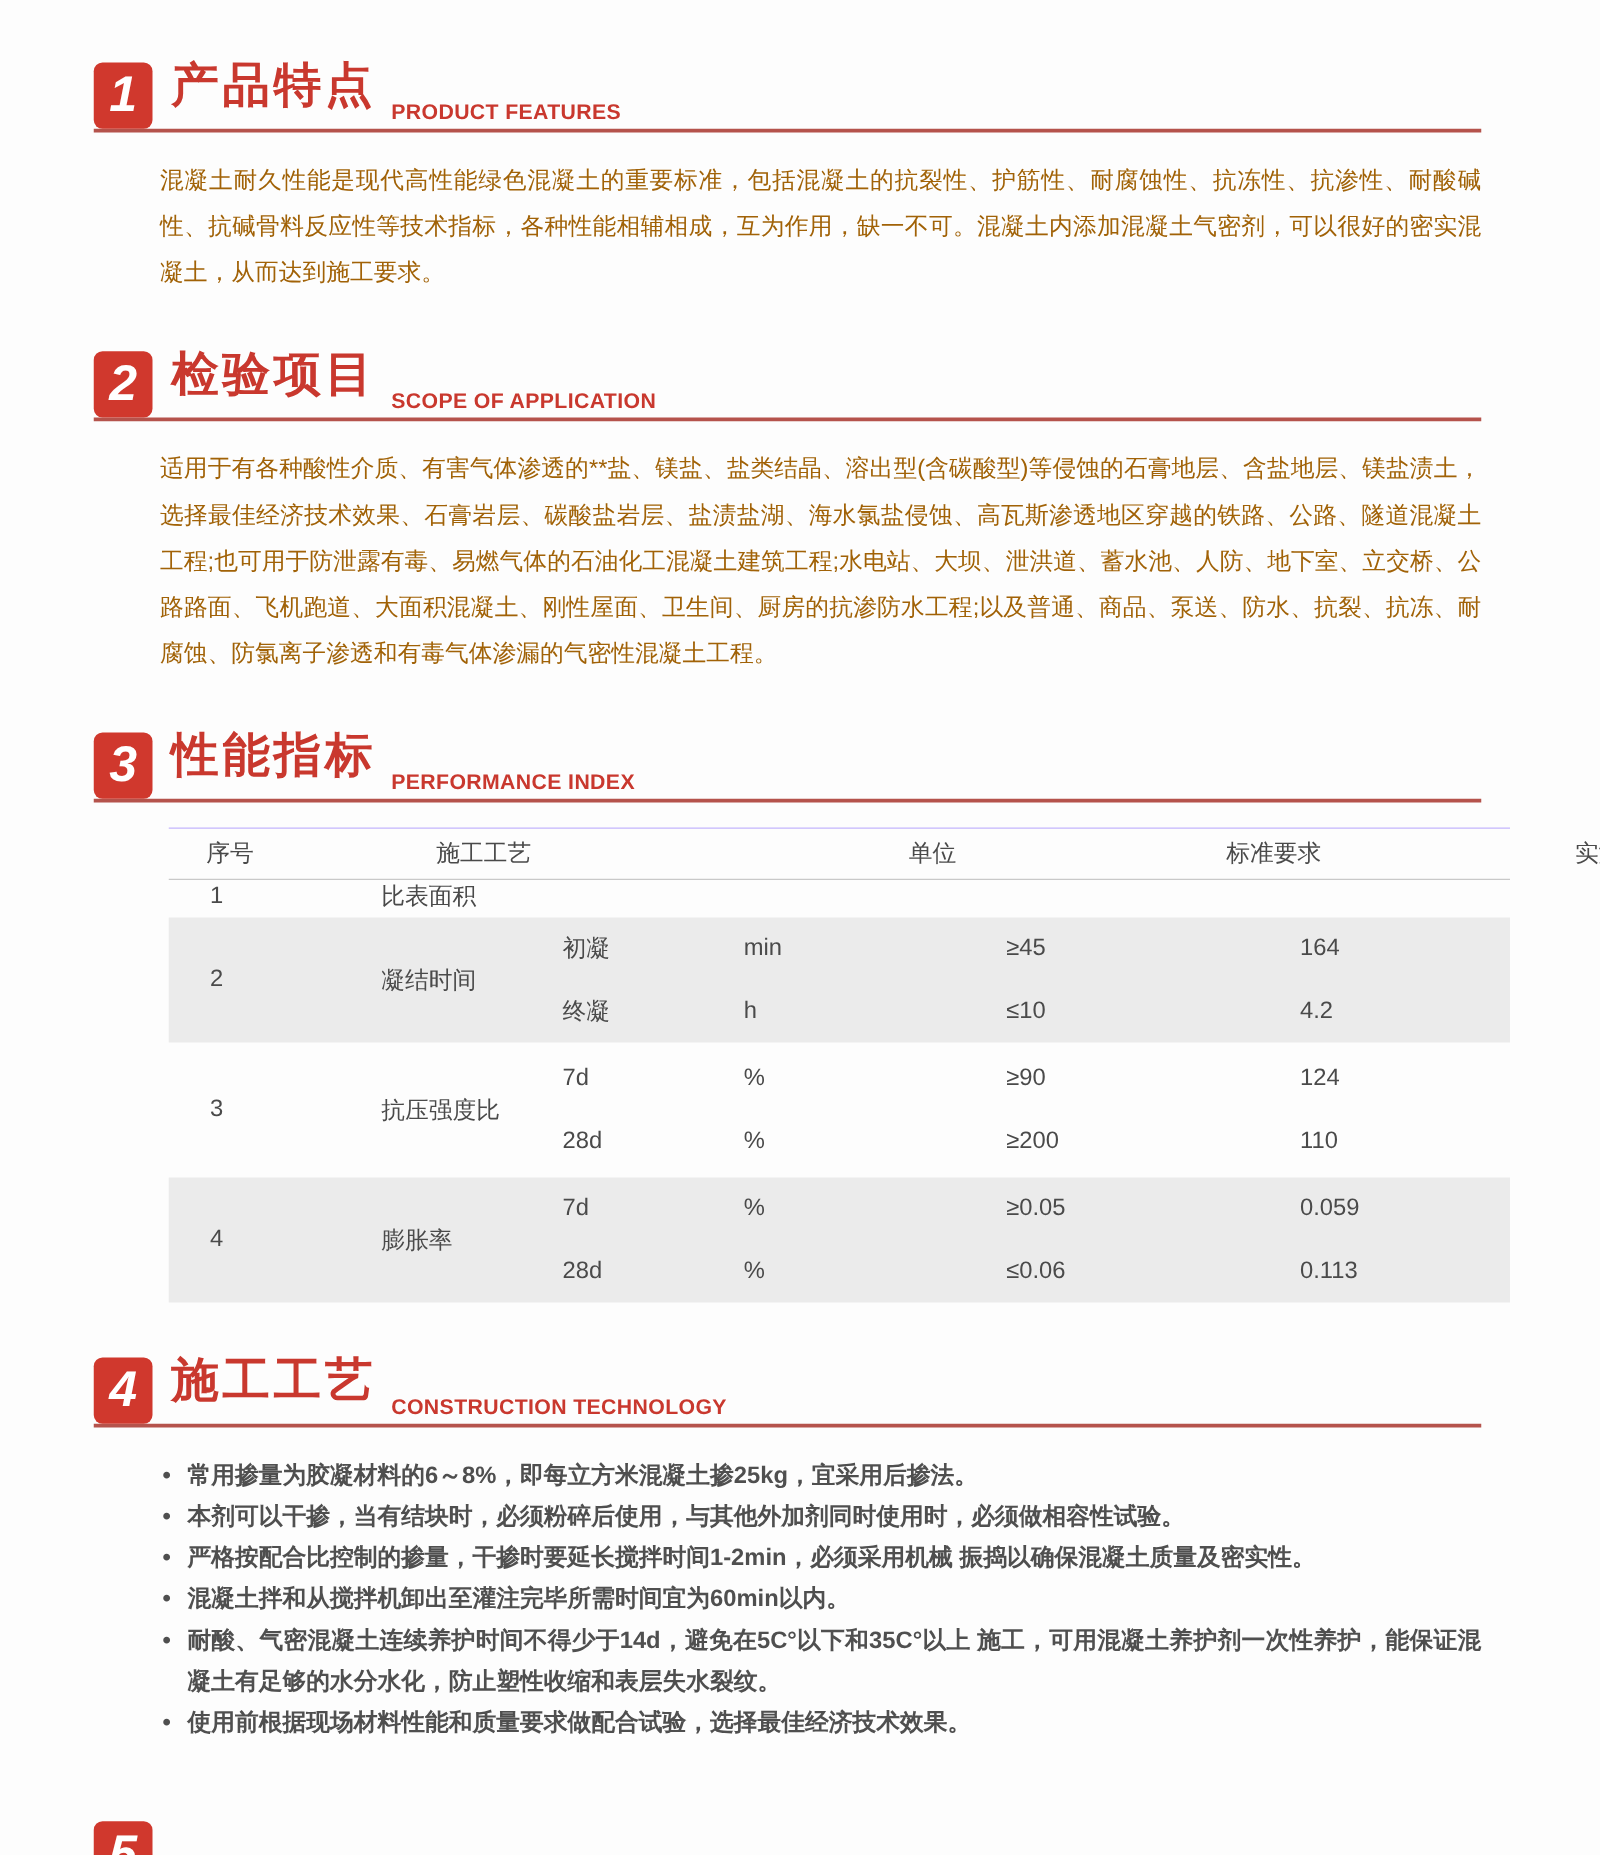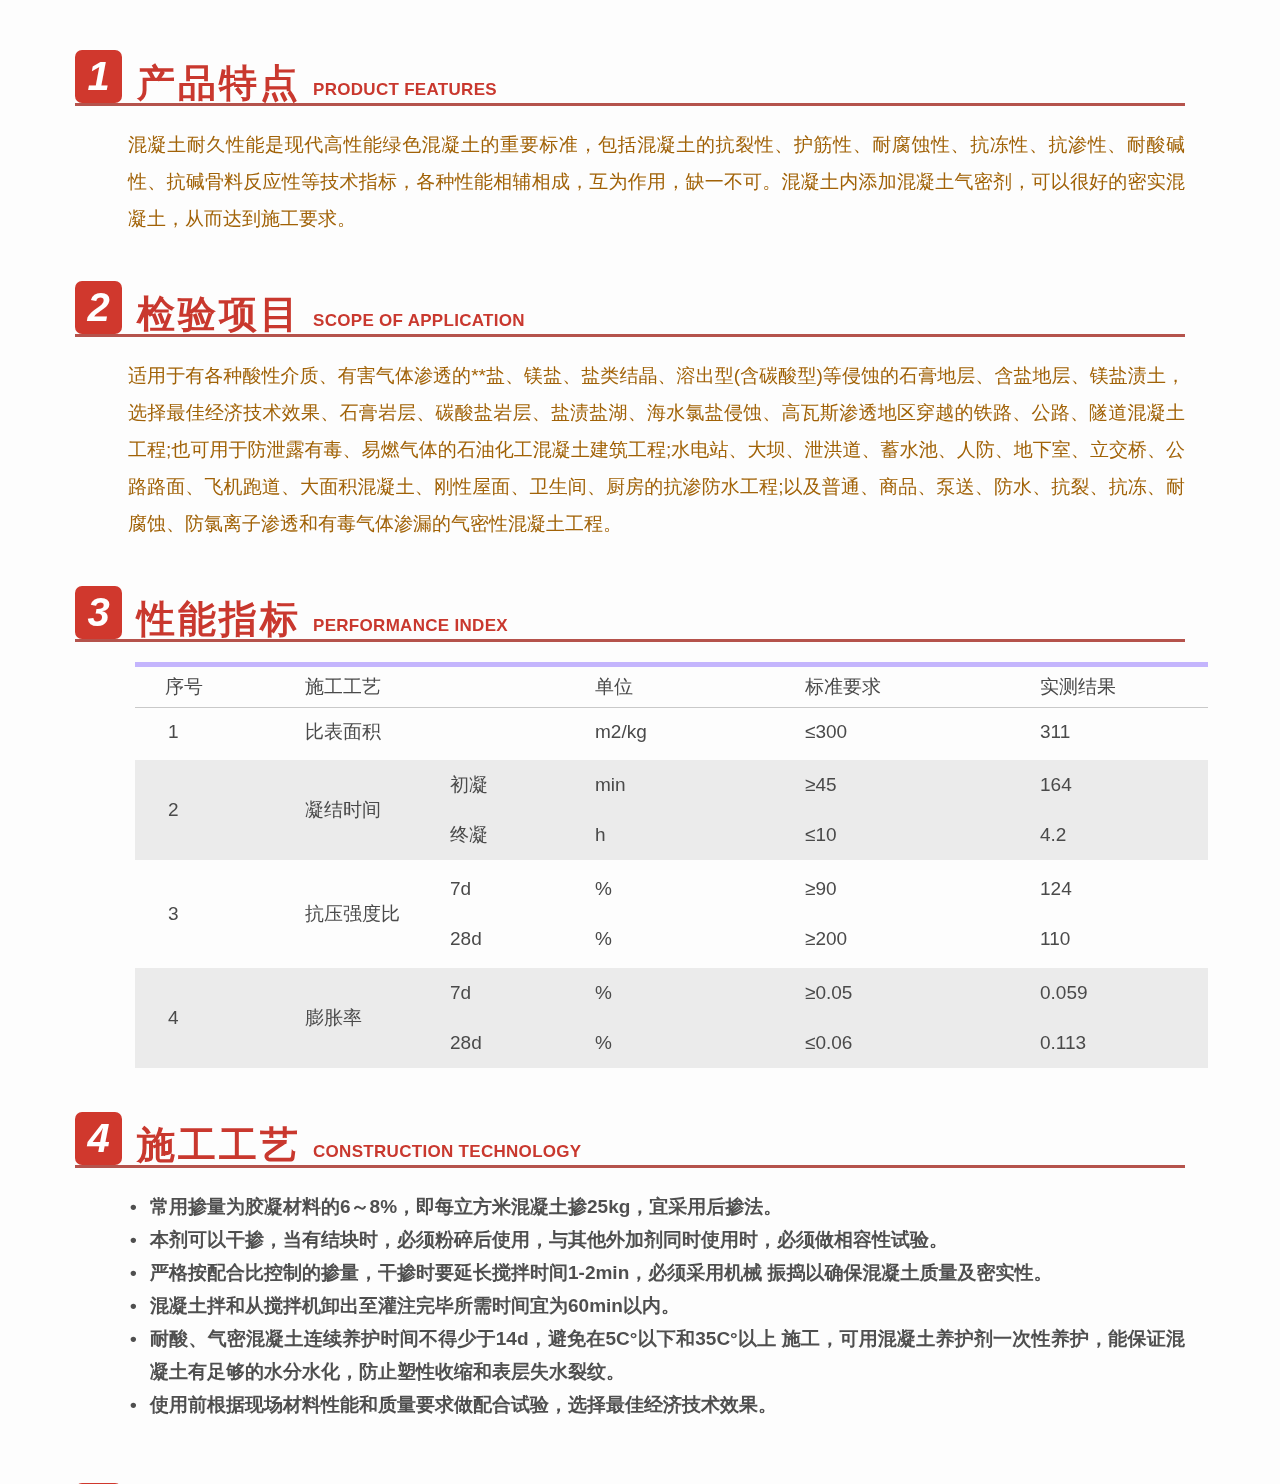--- a/index.html
+++ b/index.html
@@ -27,21 +27,21 @@
     font-style:italic; font-weight:bold;
     font-size:40px; line-height:53px;
     text-align:center;
     flex:0 0 auto;
     margin-right:15px;
   }
   .title-zh {
     color:#c9382e; font-weight:bold;
     font-size:38px; line-height:1;
     letter-spacing:3px;
-    padding-bottom:1px;
+    padding-bottom:15px;
   }
   .title-en {
     color:#c9382e; font-weight:bold;
     font-size:17px; line-height:1;
     margin-left:12px; padding-bottom:5px;
     letter-spacing:0.3px;
   }
 
   
   .sec-body {
@@ -65,22 +65,23 @@
     color:#4f4f4f; font-size:19px;
   }
 
   
   .ptable { margin:20px 0 0 60px; width:1073px; font-size:19px; color:#4a4a4a; }
   .trow-head {
     display:grid;
     grid-template-columns:170px 145px 145px 210px 235px 168px;
     align-items:center;
     height:40px;
-    border-top:5px solid #c4b5fd;
+    border-top:1px solid #c4b5fd;
     border-bottom:1px solid #c9c9c9;
+    gap:44px;
   }
   .trow-head .hc1 { padding-left:30px; }
   .tgroup {
     display:grid;
     grid-template-columns:170px 145px 758px;
     align-items:center;
   }
   .tgroup.shaded { background:#ebebeb; }
   .tgroup + .tgroup { margin-top:4px; }
   .tcell.no { padding-left:33px; }
@@ -129,28 +130,20 @@
         <div>施工工艺</div>
         <div></div>
         <div>单位</div>
         <div>标准要求</div>
         <div>实测结果</div>
       </div>
 
       <div class="tgroup">
         <div class="tcell no">1</div>
         <div class="tcell item">比表面积</div>
-        <div class="subrows">
-          <div class="subrow single">
-            <span></span>
-            <span>m2/kg</span>
-            <span>≤300</span>
-            <span>311</span>
-          </div>
-        </div>
       </div>
 
       <div class="tgroup shaded">
         <div class="tcell no">2</div>
         <div class="tcell item">凝结时间</div>
         <div class="subrows">
           <div class="subrow">
             <span>初凝</span>
             <span>min</span>
             <span>≥45</span>

